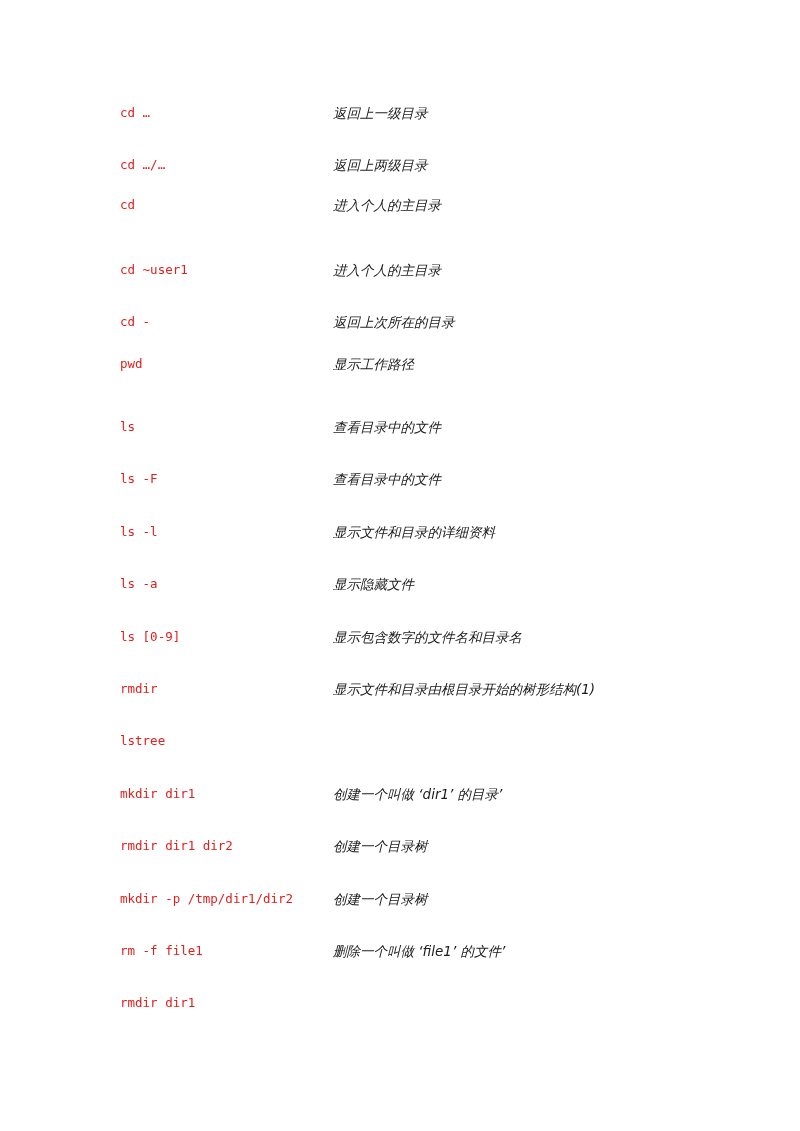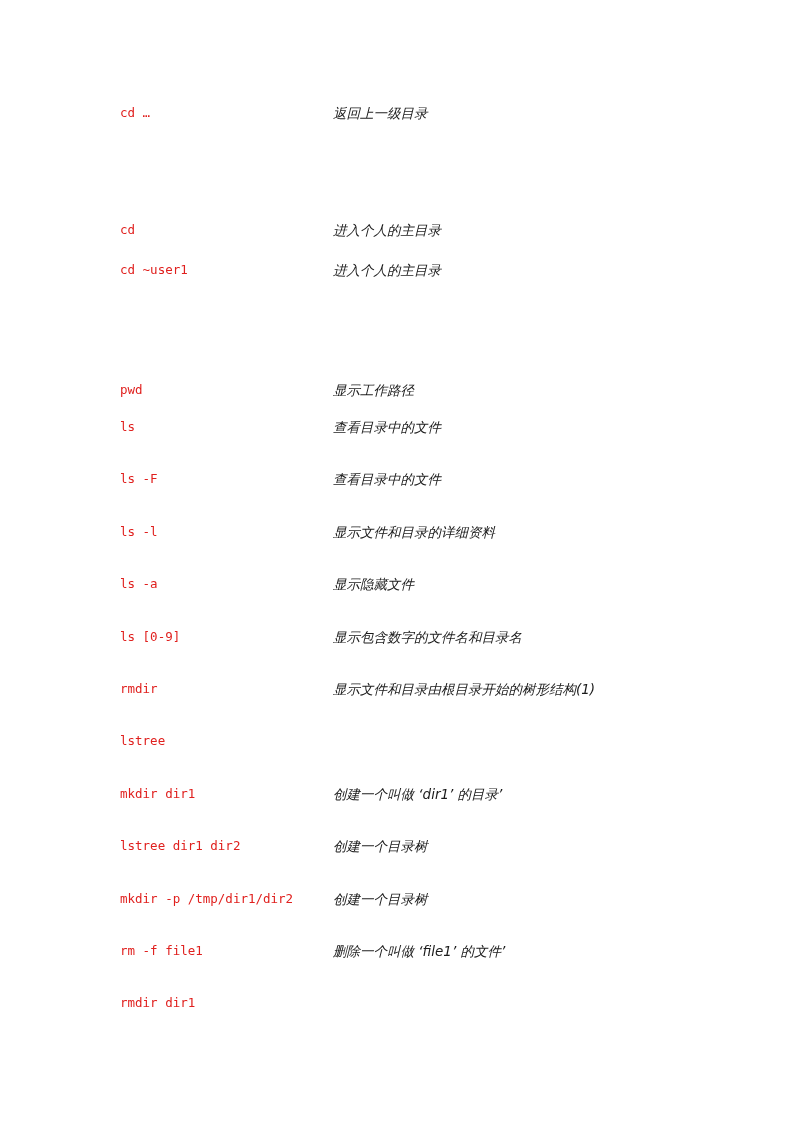--- a/index.html
+++ b/index.html
@@ -50,29 +50,37 @@
   }
 </style>
 </head>
 <body>
 
 <div class="page">
   <div class="row" style="top:101px">
     <span class="cmd">cd …</span>
     <span class="desc">返回上一级目录</span>
   </div>
-  <div class="row" style="top:218px">
+  <div class="row" style="top:153px">
+    <span class="cmd">cd …/…</span>
+    <span class="desc">返回上两级目录</span>
+  </div>
+  <div class="row" style="top:193px">
     <span class="cmd">cd</span>
     <span class="desc">进入个人的主目录</span>
   </div>
   <div class="row" style="top:258px">
     <span class="cmd">cd ~user1</span>
     <span class="desc">进入个人的主目录</span>
   </div>
-  <div class="row" style="top:378px">
+  <div class="row" style="top:310px">
+    <span class="cmd">cd -</span>
+    <span class="desc">返回上次所在的目录</span>
+  </div>
+  <div class="row" style="top:352px">
     <span class="cmd">pwd</span>
     <span class="desc">显示工作路径</span>
   </div>
   <div class="row" style="top:415px">
     <span class="cmd">ls</span>
     <span class="desc">查看目录中的文件</span>
   </div>
   <div class="row" style="top:467px">
     <span class="cmd">ls -F</span>
     <span class="desc">查看目录中的文件</span>
@@ -94,21 +102,21 @@
     <span class="desc">显示文件和目录由根目录开始的树形结构(1)</span>
   </div>
   <div class="row" style="top:729px">
     <span class="cmd">lstree</span>
   </div>
   <div class="row" style="top:782px">
     <span class="cmd">mkdir dir1</span>
     <span class="desc">创建一个叫做 ‘dir1’ 的目录’</span>
   </div>
   <div class="row" style="top:834px">
-    <span class="cmd">lstree dir1 dir2</span>
+    <span class="cmd">rmdir dir1 dir2</span>
     <span class="desc">创建一个目录树</span>
   </div>
   <div class="row" style="top:887px">
     <span class="cmd">mkdir -p /tmp/dir1/dir2</span>
     <span class="desc">创建一个目录树</span>
   </div>
   <div class="row" style="top:939px">
     <span class="cmd">rm -f file1</span>
     <span class="desc">删除一个叫做 ‘file1’ 的文件’</span>
   </div>

